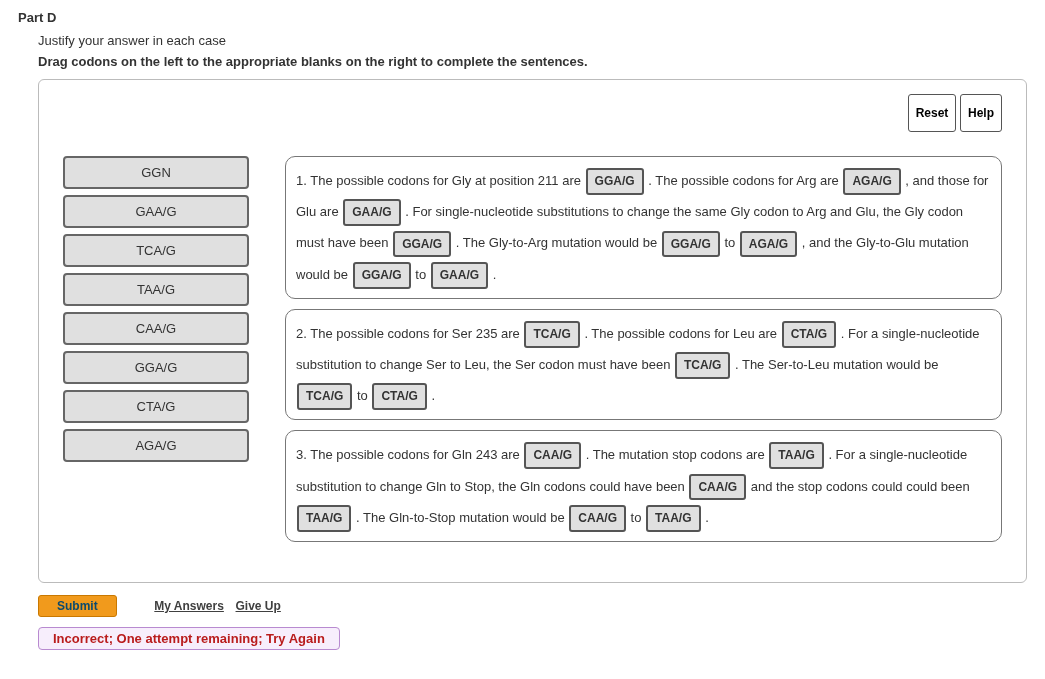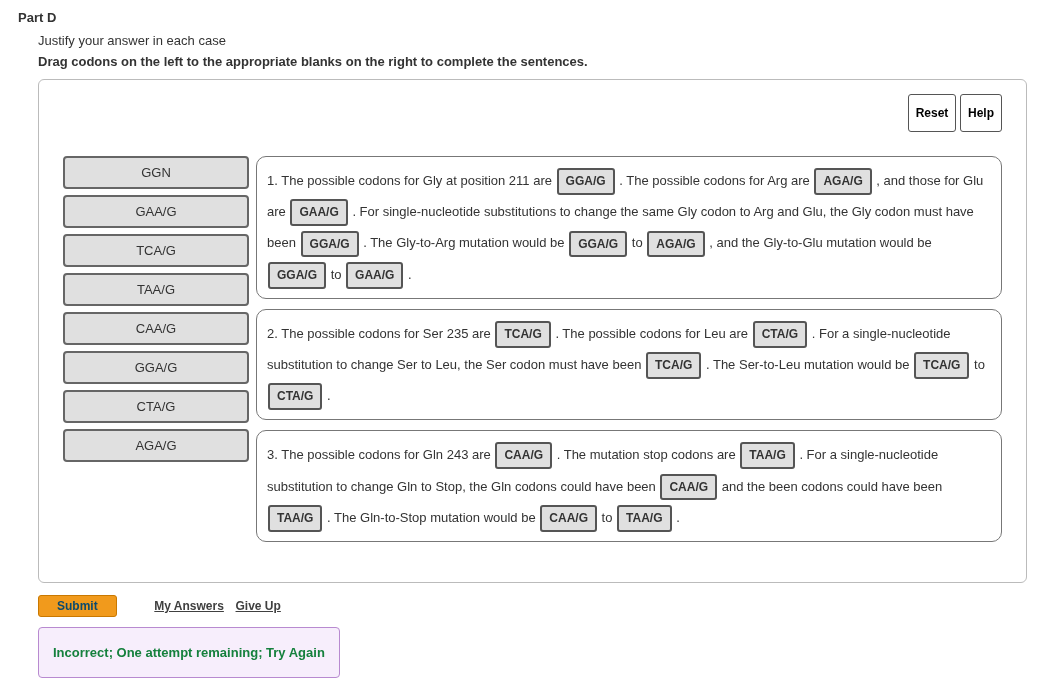--- a/index.html
+++ b/index.html
@@ -43,21 +43,21 @@
       background: #fff;
       font-size: 12px;
       font-weight: bold;
       padding: 11px 7px;
       border-radius: 3px;
       cursor: pointer;
       color: #000;
     }
     .work-area {
       display: flex;
-      gap: 7px;
+      gap: 36px;
       align-items: flex-start;
     }
     .codon-list {
       width: 186px;
       flex-shrink: 0;
     }
     .codon-source {
       border: 2px solid #666;
       background: #e0e0e0;
       border-radius: 4px;
@@ -112,24 +112,24 @@
       text-decoration: underline;
       cursor: pointer;
       margin-right: 8px;
     }
     .feedback {
       margin-top: 10px;
       margin-left: 20px;
       display: inline-block;
       border: 1px solid #b88ad0;
       background: #f7eefc;
-      color: #15803d;
-      font-weight: bold;
-      font-size: 13px;
-      padding: 17px 14px;
+      color: #b91c1c;
+      font-weight: bold;
+      font-size: 13px;
+      padding: 3px 14px;
       border-radius: 4px;
     }
   </style>
 </head>
 <body>
 
 
 
 <div class="part-label">Part D</div>
 <div class="subtext">Justify your answer in each case</div>
@@ -189,21 +189,21 @@
         <span>.</span>
       </div>
 
       <div class="sentence-box">
         <span>3. The possible codons for Gln 243 are </span>
         <span class="drop-slot">CAA/G</span>
         <span>. The mutation stop codons are </span>
         <span class="drop-slot">TAA/G</span>
         <span>. For a single-nucleotide substitution to change Gln to Stop, the Gln codons could have been </span>
         <span class="drop-slot">CAA/G</span>
-        <span> and the been codons could have been </span>
+        <span> and the stop codons could could been </span>
         <span class="drop-slot">TAA/G</span>
         <span>. The Gln-to-Stop mutation would be </span>
         <span class="drop-slot">CAA/G</span>
         <span> to </span>
         <span class="drop-slot">TAA/G</span>
         <span>.</span>
       </div>
 
     </div>
   </div>

